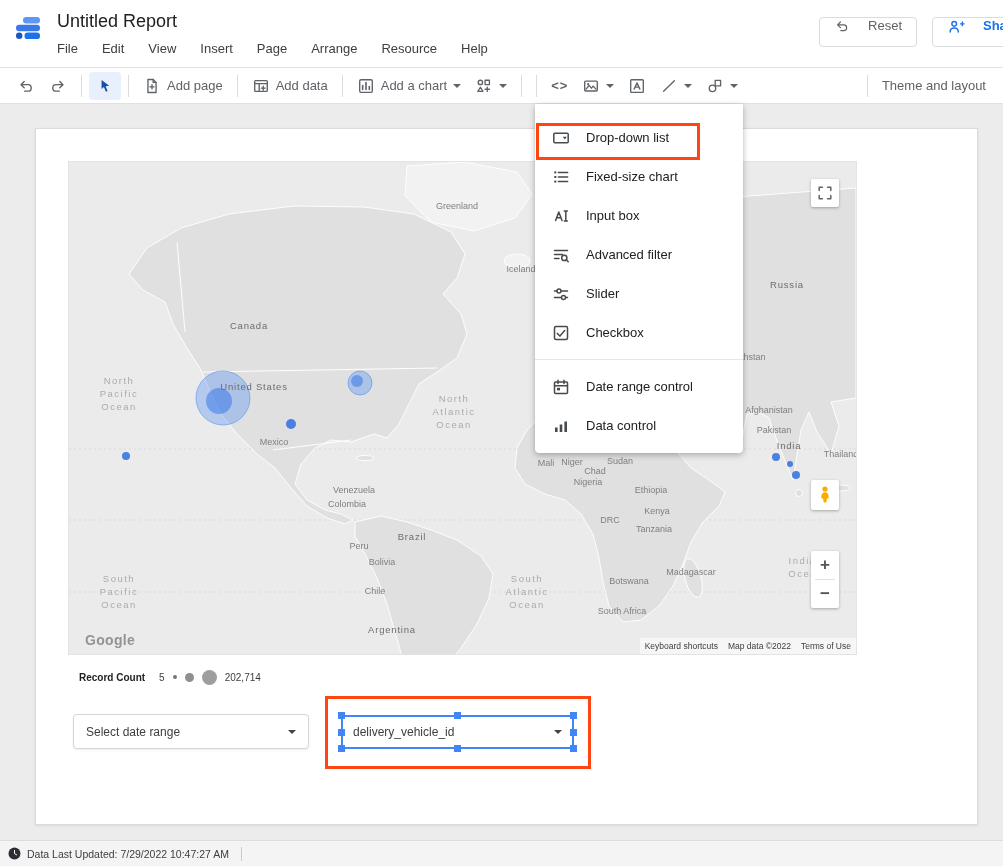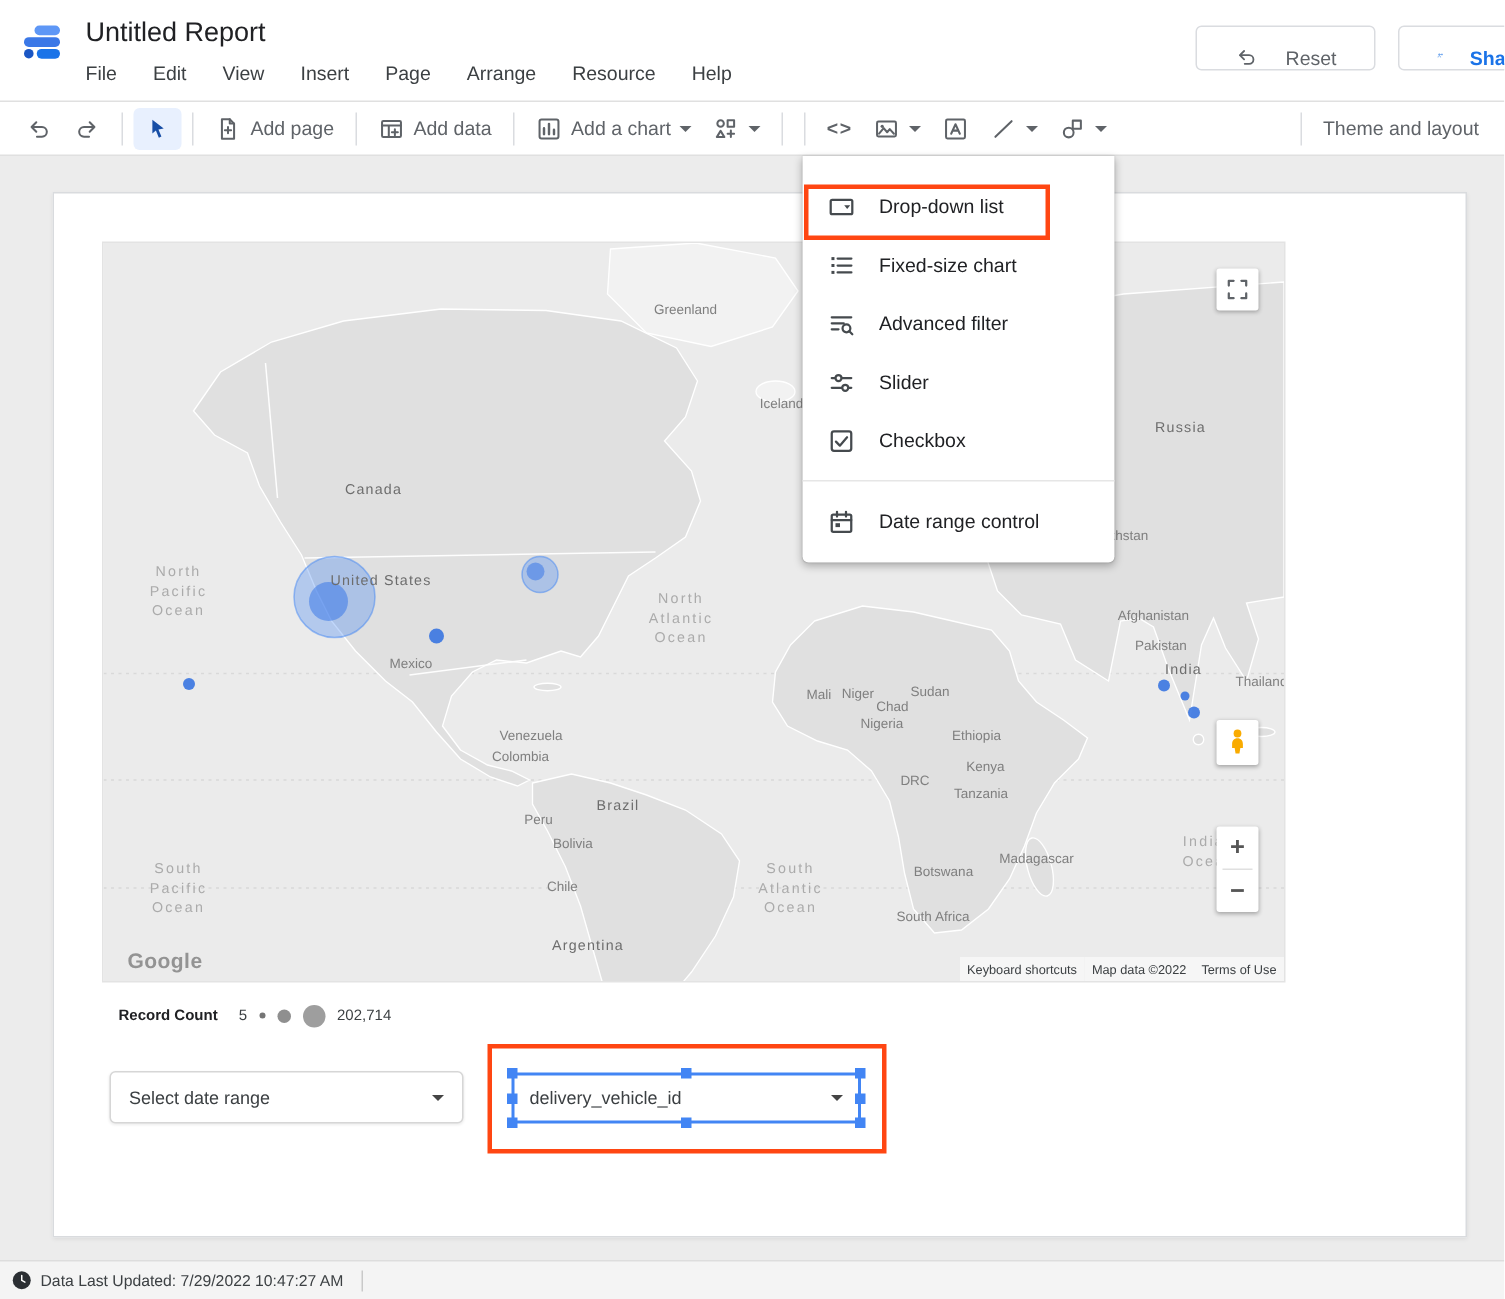--- a/index.html
+++ b/index.html
@@ -9,22 +9,22 @@
     font-family:"Liberation Sans", sans-serif; background:#fff; color:#202124;
   }
   button { background:none; border:none; font-family:inherit; cursor:pointer; }
 
   
   .header { position:absolute; top:0; left:0; width:100%; height:67px; background:#fff; }
   .logo { position:absolute; left:13px; top:13px; width:30px; height:30px; }
   .rpt-title { position:absolute; left:57px; top:11px; font-size:18px; color:#202124; }
   .menubar { position:absolute; left:57px; top:41px; display:flex; gap:24px; }
   .menubar span { font-size:13px; color:#3c4043; cursor:pointer; }
-  .hdr-btn { position:absolute; top:17px; height:30px; display:flex; align-items:flex-end; gap:18px;
-    border:1px solid #dadce0; border-radius:4px; padding:0 25px; font-size:13px; background:#fff; }
+  .hdr-btn { position:absolute; top:17px; height:30px; display:flex; align-items:flex-start; gap:18px;
+    border:1px solid #dadce0; border-radius:4px; padding:0 14px; font-size:13px; background:#fff; }
   .reset-btn { right:86px; color:#5f6368; }
   .share-btn { left:932px; width:110px; color:#1a73e8; font-weight:bold; }
 
   
   .toolbar { position:absolute; top:67px; left:0; width:100%; height:37px;
     border-top:1px solid #e0e0e0; border-bottom:1px solid #e0e0e0; background:#fff;
     display:flex; align-items:center; padding:17px 10px; }
   .sep { width:1px; height:22px; background:#dadce0; margin:0 7px; flex:none; }
   .tbtn { display:flex; align-items:center; gap:6px; color:#5f6368; font-size:13px;
     padding:5px 7px; border-radius:4px; flex:none; }
@@ -386,20 +386,27 @@
             <path d="M7.4 5.4 H16.6"></path>
           <rect x="3.3" y="9" width="2" height="2" fill="#454a4e" stroke="none"></rect>
             <path d="M7.4 10 H16.6"></path>
           <rect x="3.3" y="13.6" width="2" height="2" fill="#454a4e" stroke="none"></rect>
             <path d="M7.4 14.6 H16.6"></path>
           </svg>
         <span>Fixed-size chart</span>
       </div>
       <div class="menu-item">
         <svg class="mi" width="20" height="20" viewBox="0 0 20 20">
+          <path d="M4.6 14.5 L7.8 6 L11 14.5 M5.8 11.8 h4"></path>
+          <path d="M14.8 5 v10 M13.3 5 h3 M13.3 15 h3"></path>
+          </svg>
+        <span>Input box</span>
+      </div>
+      <div class="menu-item">
+        <svg class="mi" width="20" height="20" viewBox="0 0 20 20">
           <path d="M3.5 5.5 h13 M3.5 9.5 h8 M3.5 13.5 h4.5"></path>
           <circle cx="13.3" cy="12.9" r="2.6"></circle>
             <path d="M15.2 14.8 L17.2 16.8"></path>
           </svg>
         <span>Advanced filter</span>
       </div>
       <div class="menu-item">
         <svg class="mi" width="20" height="20" viewBox="0 0 20 20">
           <path d="M3.5 7 h13"></path>
             <circle cx="8" cy="7" r="2" fill="#fff"></circle>
@@ -416,20 +423,28 @@
         <span>Checkbox</span>
       </div>
       <div class="menu-div"></div>
       <div class="menu-item">
         <svg class="mi" width="20" height="20" viewBox="0 0 20 20">
           <rect x="3.5" y="5" width="13" height="11.5" rx="1"></rect>
             <path d="M3.5 8.7 h13 M7 3.2 v3.2 M13 3.2 v3.2"></path>
           <rect x="6" y="10.8" width="3" height="2.6" fill="#454a4e" stroke="none"></rect>
           </svg>
         <span>Date range control</span>
+      </div>
+      <div class="menu-item">
+        <svg class="mi" width="20" height="20" viewBox="0 0 20 20">
+          <rect x="4" y="11.5" width="2.6" height="4.5" fill="#454a4e" stroke="none"></rect>
+          <rect x="8.7" y="8.5" width="2.6" height="7.5" fill="#454a4e" stroke="none"></rect>
+          <rect x="13.4" y="5.5" width="2.6" height="10.5" fill="#454a4e" stroke="none"></rect>
+          </svg>
+        <span>Data control</span>
       </div>
       <div class="annot annot-menu"></div>
     </div>
   </div>
 
   <div class="statusbar">
     <svg width="13" height="13" viewBox="0 0 13 13">
       <circle cx="6.5" cy="6.5" r="6" fill="#2b2f33"></circle>
       <path d="M6.5 3.4 v3.2 l2.1 1.2" stroke="#fff" stroke-width="1" fill="none" stroke-linecap="round"></path>
       </svg>

